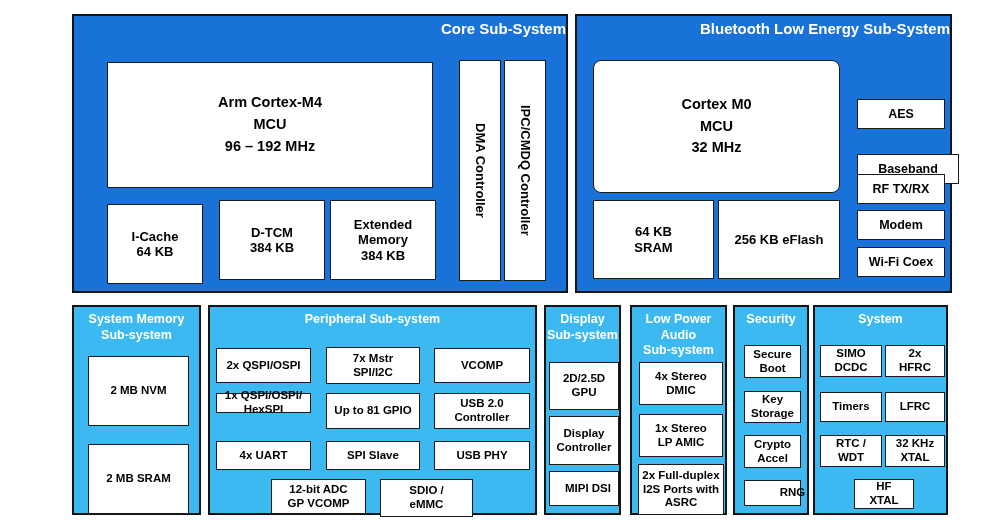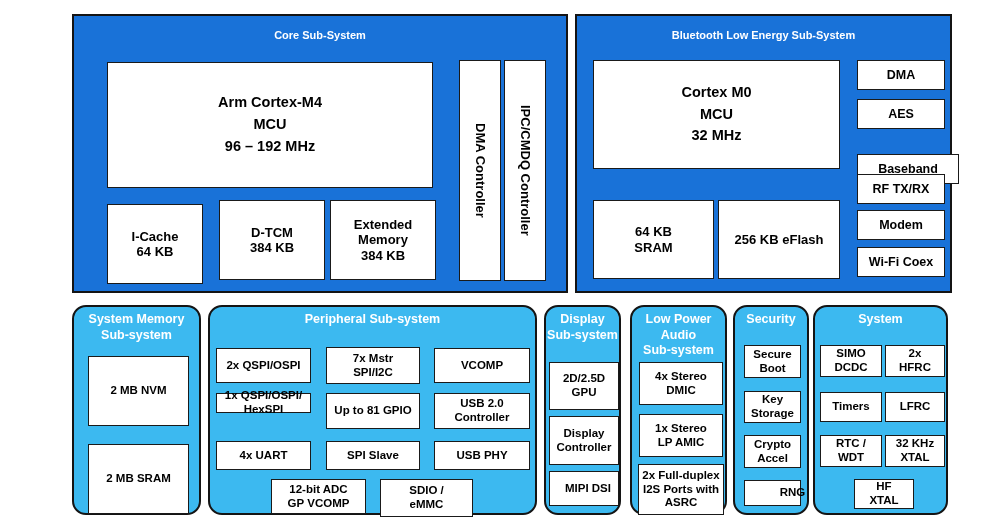--- a/index.html
+++ b/index.html
@@ -3,26 +3,26 @@
 <meta charset="utf-8">
 <style>
   html,body { margin:0; padding:0; background:#fff; }
   .canvas {
     position:relative; width:996px; height:525px; background:#ffffff;
     font-family:"Liberation Sans", sans-serif; color:#000;
     overflow:hidden;
   }
   .sec { position:absolute; box-sizing:border-box; border:2px solid var(--border,#141414); }
   .sec.dark  { background:var(--dark_blue,#1972d8); }
-  .sec.light { background:var(--light_blue,#3cb9f0);border-radius:14px; }
+  .sec.light { background:var(--light_blue,#3cb9f0); }
   .sec-title {
     color:var(--title_text,#ffffff); font-weight:bold; text-align:center;
     white-space:pre-line; line-height:1.25;
   }
-  .sec-title.big { font-size:11px; padding-top:13px; }
+  .sec-title.big { font-size:15px; padding-top:4px;text-align:right; }
   .sec-title.small { font-size:12.5px; padding-top:5px; }
   .blk {
     position:absolute; box-sizing:border-box; background:#ffffff;
     border:1.5px solid #1a1a1a;
     display:flex; align-items:center; justify-content:center;
     text-align:center; white-space:pre-line; line-height:1.18;
     font-weight:600; color:#000;
   }
   .blk.cpu  { font-size:14.5px; line-height:1.5; }
   .blk.mem  { font-size:13px; }
@@ -49,27 +49,26 @@
 384 KB</div>
     <div class="blk mem" style="left:256px; top:184px; width:106px; height:80px;">Extended
 Memory
 384 KB</div>
     <div class="blk vert" style="left:385px; top:44px; width:42px; height:221px;">DMA Controller</div>
     <div class="blk vert" style="left:430px; top:44px; width:42px; height:221px;">IPC/CMDQ Controller</div>
   </div>
 
   <div class="sec dark" style="left:575px; top:14px; width:377px; height:279px;">
     <div class="sec-title big">Bluetooth Low Energy Sub-System</div>
-    <div class="blk cpu" style="left:16px; top:44px; width:247px; height:109px;">Cortex M0
+    <div class="blk cpu" style="left:16px; top:44px; width:247px; height:133px;border-radius:8px;">Cortex M0
 MCU
 32 MHz</div>
     <div class="blk mem" style="left:16px; top:184px; width:121px; height:79px;">64 KB
 SRAM</div>
     <div class="blk mem" style="left:141px; top:184px; width:122px; height:79px;">256 KB eFlash</div>
-    <div class="blk side" style="left:280px; top:44px;  width:88px; height:30px;">DMA</div>
     <div class="blk side" style="left:280px; top:83px;  width:88px; height:30px;">AES</div>
     <div class="blk side" style="left:280px; top:138px; width:102px; height:30px;text-decoration:underline;">Baseband</div>
     <div class="blk side" style="left:280px; top:158px; width:88px; height:30px;">RF TX/RX</div>
     <div class="blk side" style="left:280px; top:194px; width:88px; height:30px;">Modem</div>
     <div class="blk side" style="left:280px; top:231px; width:88px; height:30px;">Wi-Fi Coex</div>
   </div>
 
   <div class="sec light" style="left:72px; top:305px; width:129px; height:210px;">
     <div class="sec-title small">System Memory
 Sub-system</div>

